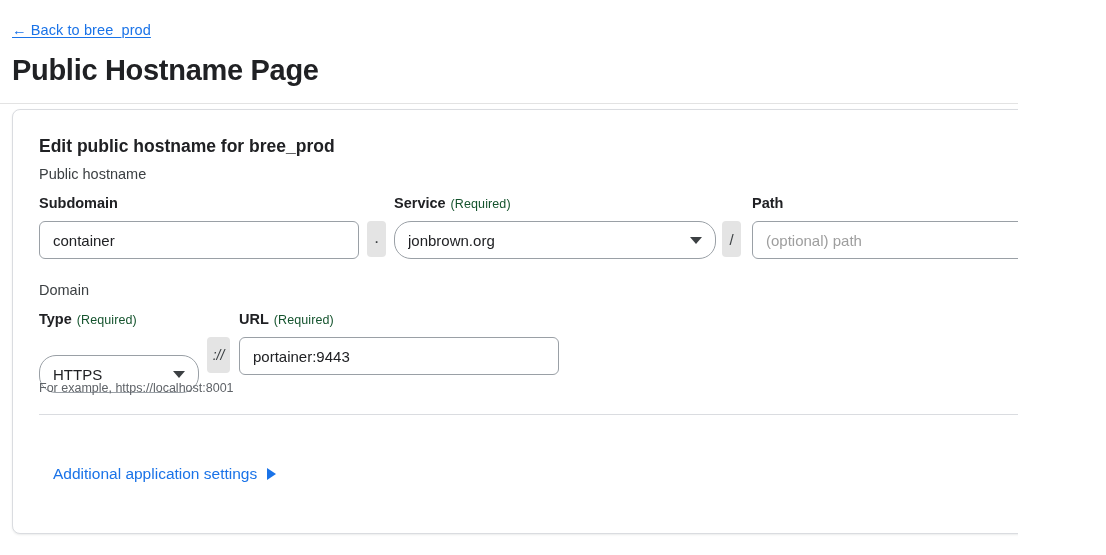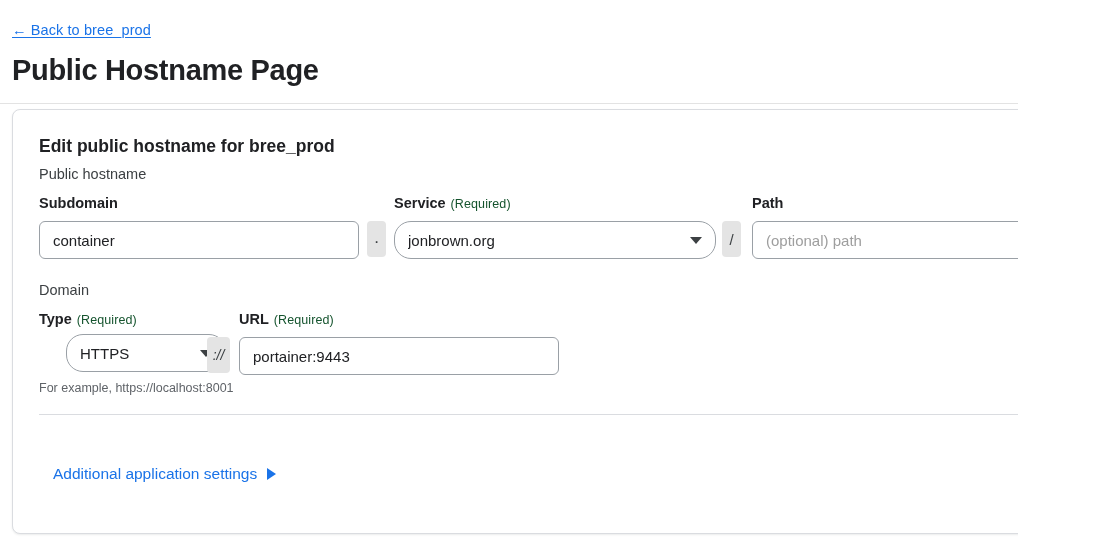--- a/index.html
+++ b/index.html
@@ -228,21 +228,21 @@
     <div class="field-label" style="left:739px; top:85px;">
       <span>Path</span>
     </div>
     <input class="tf" style="left: 739px; top: 111px; width: 320px;" placeholder="(optional) path">
 
     <div class="section-label sec-service">Domain</div>
 
     <div class="field-label" style="left:26px; top:201px;">
       <span>Type</span><span class="req">(Required)</span>
     </div>
-    <div class="sel-wrap" style="left:26px; top:224px; width:160px;margin-left:27px;">
+    <div class="sel-wrap" style="left:26px; top:245px; width:160px;">
       <span class="sel-value">HTTPS</span>
       <span class="caret"></span>
     </div>
 
     <div class="chip" style="left:194px; top:227px; width:23px; height:36px; font-size:14px; font-style:italic;">://</div>
 
     <div class="field-label" style="left:226px; top:201px;">
       <span>URL</span><span class="req">(Required)</span>
     </div>
     <input class="tf" style="left: 226px; top: 227px; width: 320px;" value="portainer:9443">

